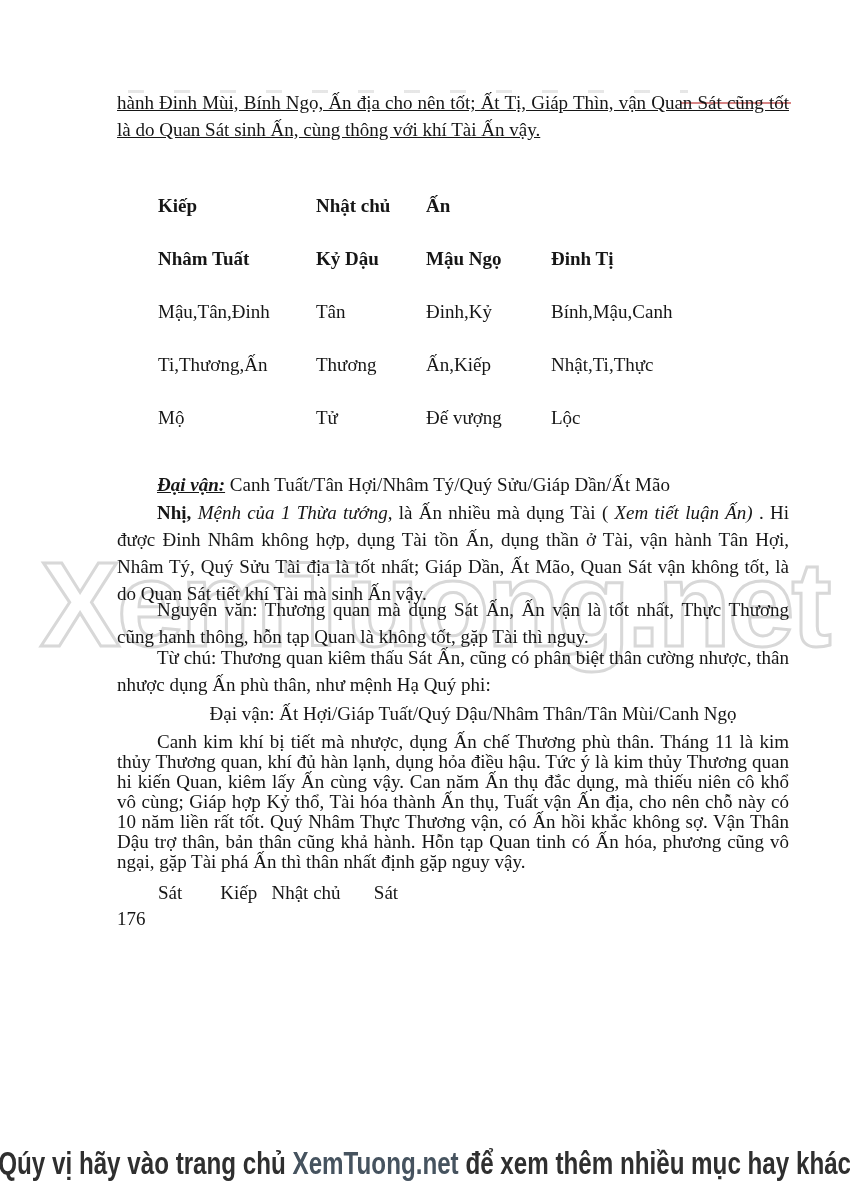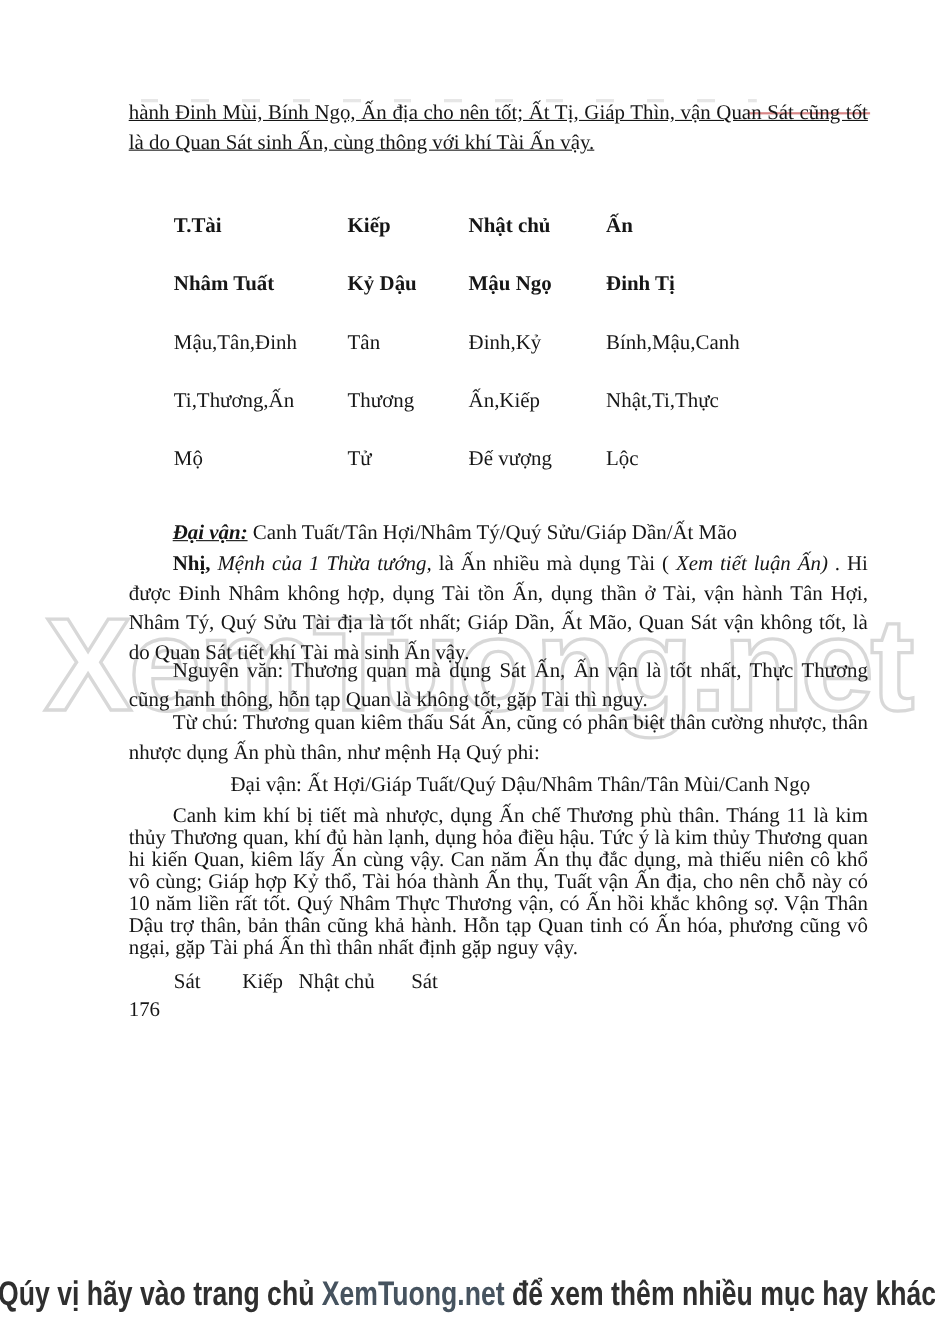--- a/index.html
+++ b/index.html
@@ -73,21 +73,21 @@
 
   #dai2 { margin-top:2px; text-indent:40px; text-align:center; }
   #canh { margin-top:5px; line-height:20px; }
 
   #lastline { margin-top:7px; margin-left:41px; font-size:19px; line-height:27px; white-space:pre; text-align:left; }
   #pagenum { margin-top:-1px; text-align:left; font-size:19px; line-height:27px; }
 
   
   .footer {
     position:absolute;
-    left:0; bottom:8px; width:850px;
+    left:0; bottom:20px; width:850px;
     z-index:3;
     display:flex; justify-content:center;
   }
   .footer-inner {
     font-family:"Liberation Sans", sans-serif;
     font-weight:bold;
     font-size:31px;
     color:#2f2f2f;
     white-space:nowrap;
     transform:scaleX(0.78);
@@ -100,21 +100,20 @@
 
 <div class="watermark">XemTuong.net</div>
 <div class="artifact-dashes"></div>
 <div class="artifact-redline"></div>
 
 <div class="content">
   <p id="p1" class="p">hành Đinh Mùi, Bính Ngọ, Ấn địa cho nên tốt; Ất Tị, Giáp Thìn, vận Quan Sát cũng tốt là do Quan Sát sinh Ấn, cùng thông với khí Tài Ấn vậy.</p>
 
   <div id="table1">
       <div class="trow bold">
-        <span>T.Tài</span>
         <span>Kiếp</span>
         <span>Nhật chủ</span>
         <span>Ấn</span>
       </div>
       <div class="trow bold">
         <span>Nhâm Tuất</span>
         <span>Kỷ Dậu</span>
         <span>Mậu Ngọ</span>
         <span>Đinh Tị</span>
       </div>

